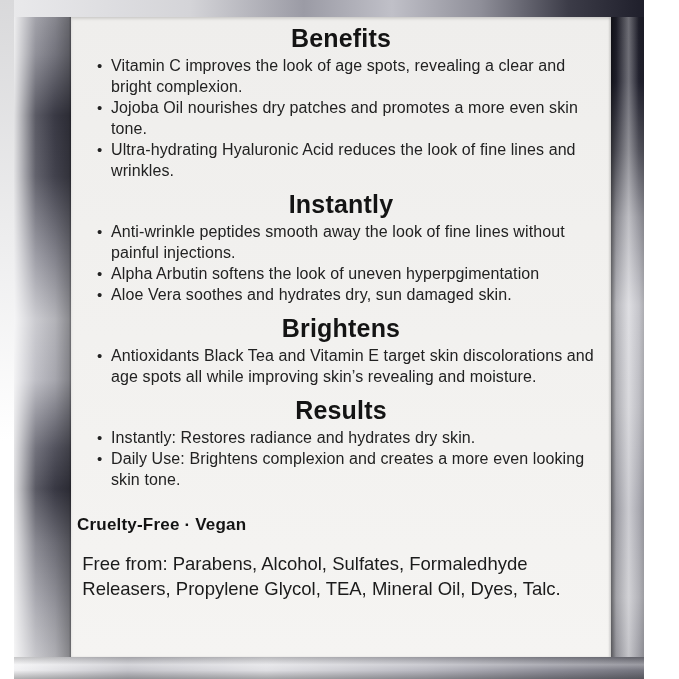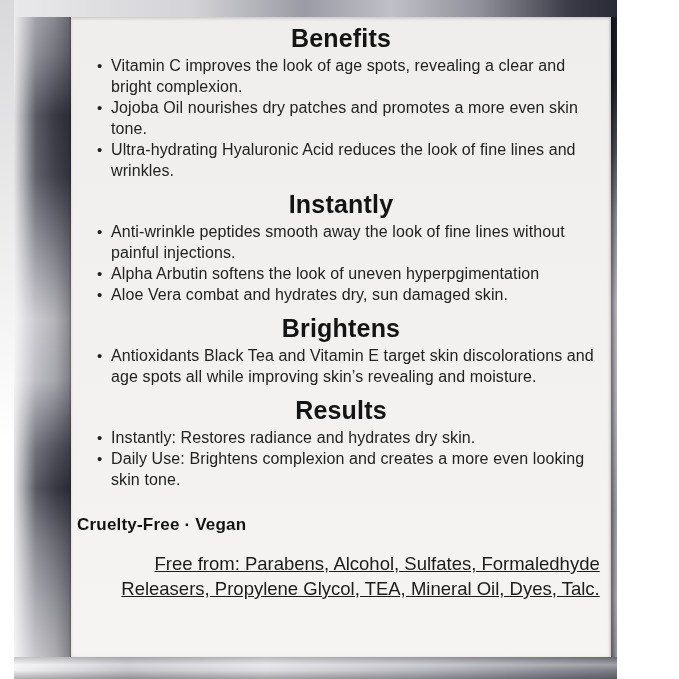--- a/index.html
+++ b/index.html
@@ -2,26 +2,25 @@
 <html><head>
 <meta charset="utf-8">
 <style>
   html, body {
     margin: 0;
     padding: 0;
     background: #ffffff;
   }
   .stage {
     position: relative;
-    width: 569px;
+    width: 679px;
     height: 679px;
     overflow: hidden;
     background: #ffffff;
     font-family: "Liberation Sans", sans-serif;
-    padding-left: 48px;
   }
   
   .bg-left-shade {
     position: absolute;
     left: 0; top: 0;
     width: 16px; height: 679px;
     background: linear-gradient(to bottom, #d9d9db 0%, #ededee 35%, #ffffff 65%);
   }
   
   .frame { position: absolute; }
@@ -111,27 +110,26 @@
   .claims {
     text-align: left;
     font-weight: bold;
     font-size: 17px;
     line-height: 25px;
     color: #141414;
     margin: 22px 0 0 0;
     letter-spacing: 0.2px;
   }
   .free-from {
-    text-align: right;
+    text-align: left;
     font-size: 18.5px;
     line-height: 25px;
     color: #1b1b1b;
     margin: 14px auto 5px auto;
     width: 98%;
-    text-decoration: underline;
   }
 </style>
 </head>
 <body>
 
 <div class="stage">
   <div class="bg-left-shade"></div>
   <div class="frame frame-left"></div>
   <div class="frame frame-right"></div>
   <div class="frame frame-top"></div>
@@ -146,21 +144,21 @@
         <li>Jojoba Oil nourishes dry patches and promotes a more even skin tone.</li>
         <li>Ultra-hydrating Hyaluronic Acid reduces the look of fine lines and wrinkles.</li>
       </ul>
     </section>
 
     <section>
       <h2>Instantly</h2>
       <ul>
         <li>Anti-wrinkle peptides smooth away the look of fine lines without painful injections.</li>
         <li>Alpha Arbutin softens the look of uneven hyperpgimentation</li>
-        <li>Aloe Vera combat and hydrates dry, sun damaged skin.</li>
+        <li>Aloe Vera soothes and hydrates dry, sun damaged skin.</li>
       </ul>
     </section>
 
     <section>
       <h2>Brightens</h2>
       <ul>
         <li>Antioxidants Black Tea and Vitamin E target skin discolorations and age spots all while improving skin’s revealing and moisture.</li>
       </ul>
     </section>
 

